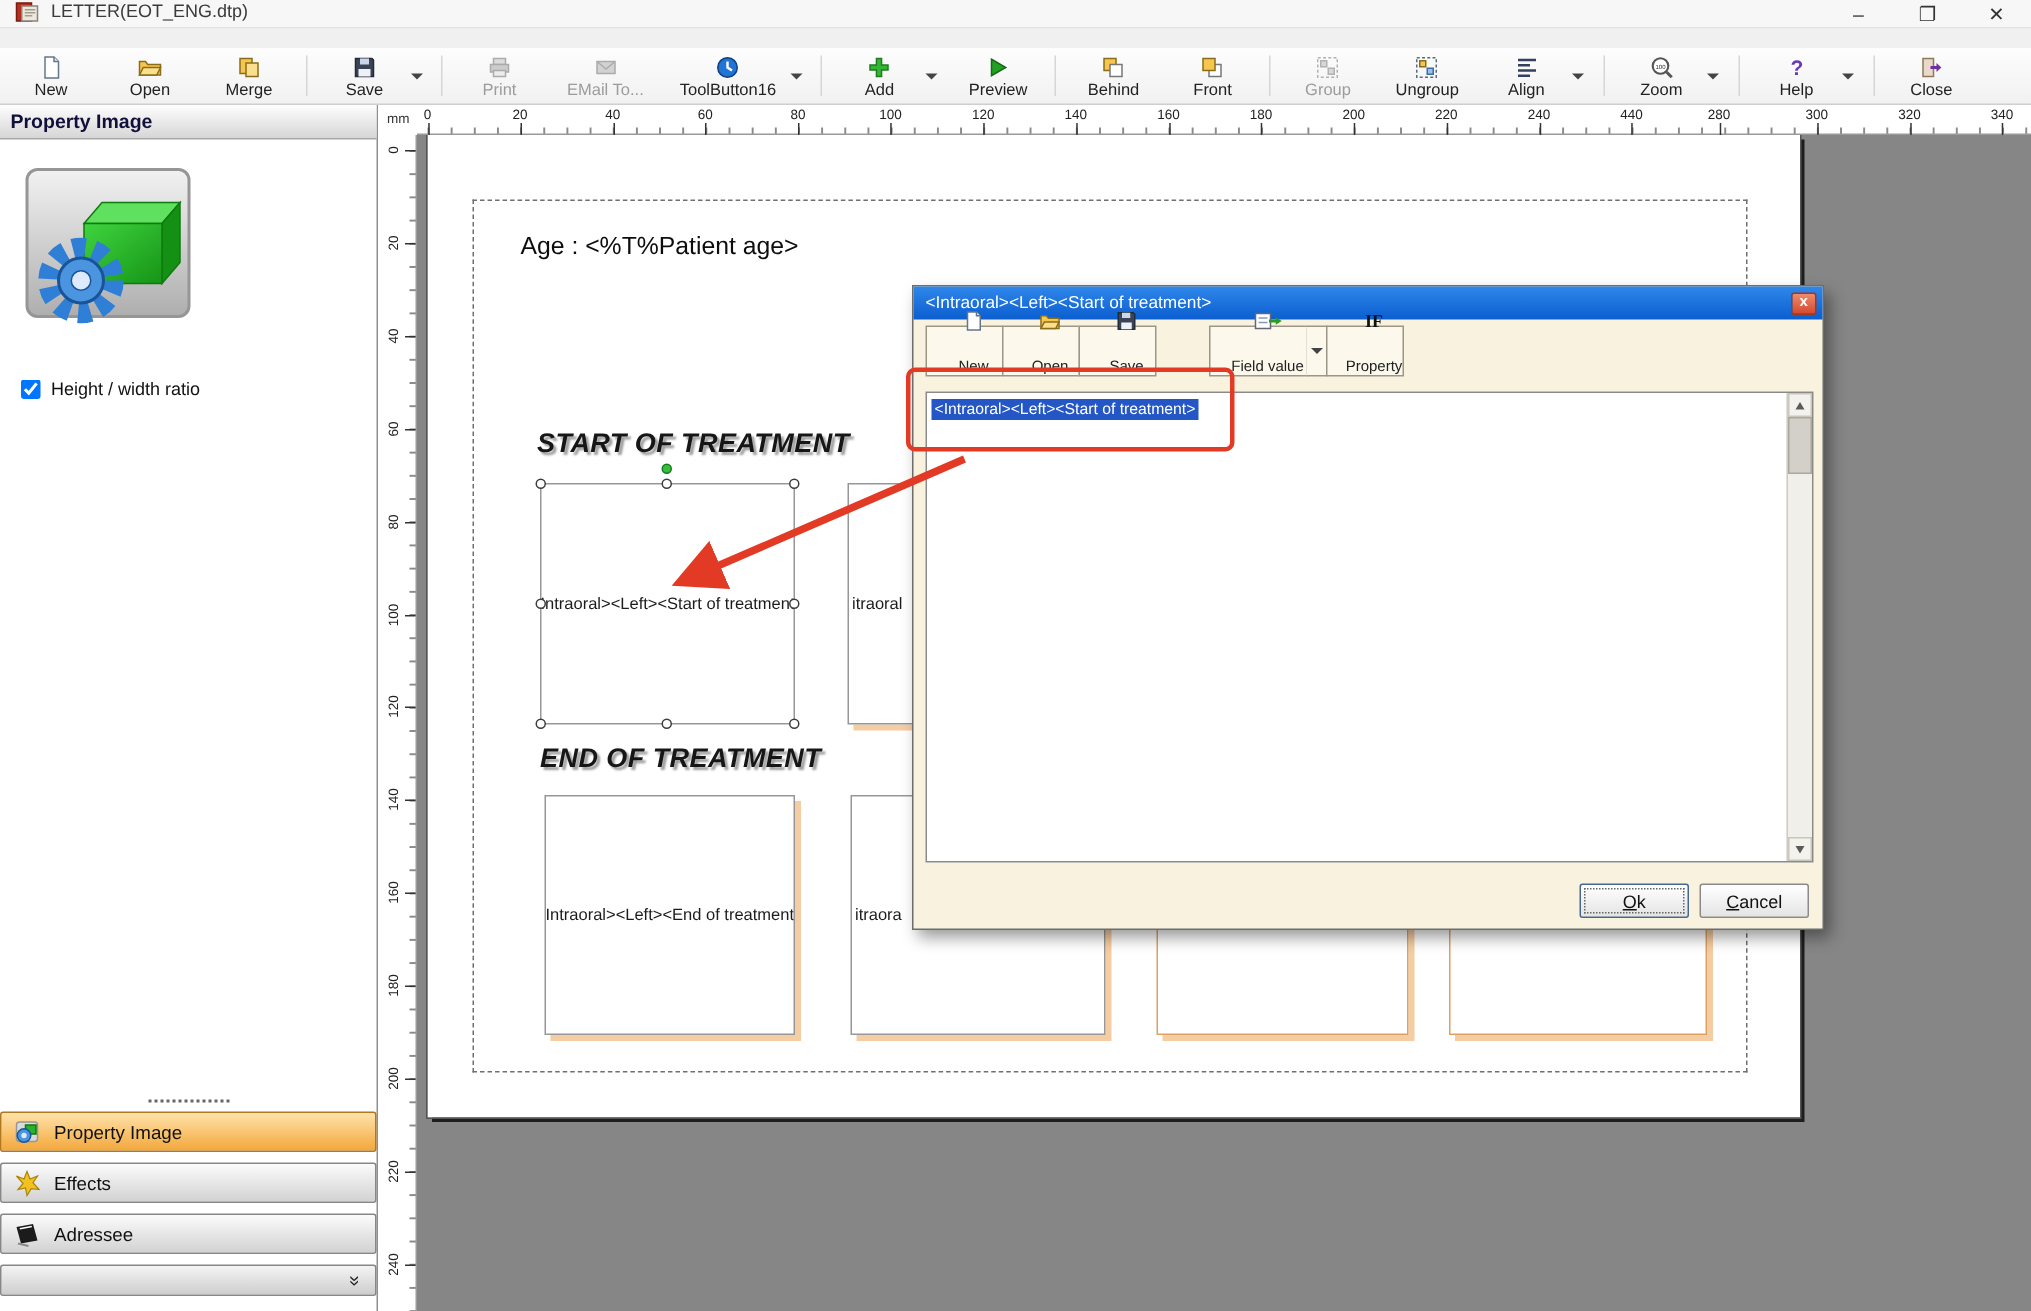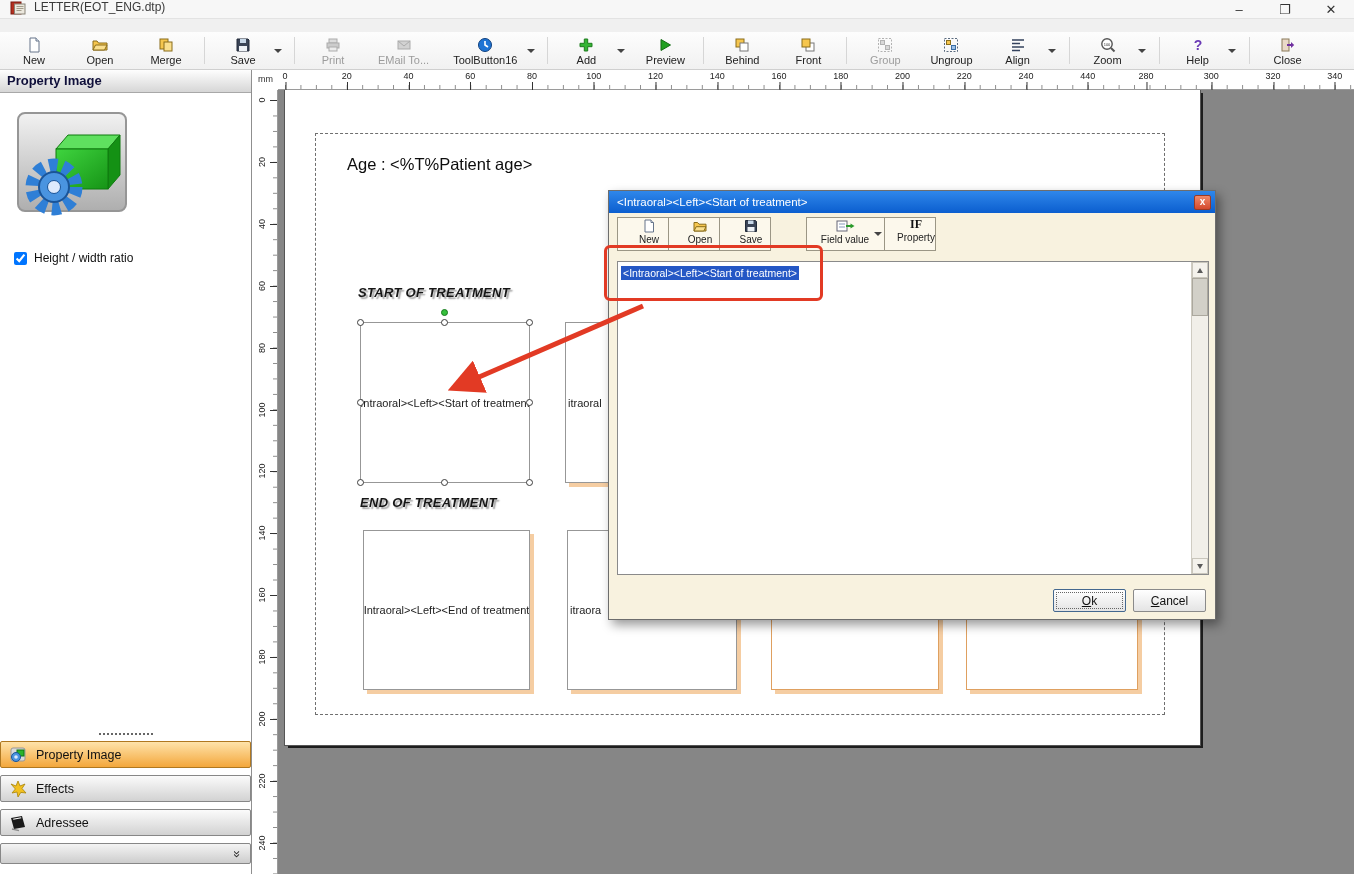--- a/index.html
+++ b/index.html
@@ -73,21 +73,21 @@
     font-size:9px; color:#222; transform:rotate(-90deg); }
   .v-major { position:absolute; right:0; width:7px; height:1px; background:#333; }
   .canvas { position:absolute; top:20px; left:26px; right:0; bottom:0; background:#868686; overflow:hidden; }
 
   
   .page { position:absolute; left:7px; top:0; width:915px; height:655px; background:#fff;
     outline:1px solid #555; box-shadow:3px 3px 0 #1d1d1d; }
   .page-margin { position:absolute; left:30px; top:43px; width:850px; height:582px;
     border:1px dashed #6f6f6f; }
   .patient-lines { position:absolute; left:62px; top:64px; font-size:16.5px; color:#0d0d0d; line-height:21px; }
-  .treat-heading { position:absolute; font-style:italic; font-weight:bold; font-size:13px;
+  .treat-heading { position:absolute; font-style:italic; font-weight:bold; font-size:18px;
     color:#161616; letter-spacing:.3px; text-shadow:2px 2px 1.5px #9d9d9d; white-space:nowrap; }
   .heading-start { left:73px; top:195px; }
   .heading-end { left:75px; top:405px; }
 
   .tbox { position:absolute; border:1px solid #979797; background:#fff; }
   .tbox-clip { position:absolute; inset:0; display:flex; align-items:center; justify-content:center;
     overflow:hidden; white-space:nowrap; font-size:11px; color:#1c1c1c; }
   .tbox-clip.left { justify-content:flex-start; padding-left:2px; }
   .tbox.orange-shadow { box-shadow:4px 4px 0 rgba(236,156,70,.5); }
   .tbox.tan-border { border-color:#dfa060; }
@@ -103,21 +103,21 @@
   .dialog { position:absolute; left:608px; top:190px; width:608px; height:430px;
     background:#f8f2df; border:1px solid #6d6d6d; box-shadow:4px 5px 10px rgba(0,0,0,.4); z-index:30; }
   .dlg-titlebar { position:absolute; left:0; top:0; right:0; height:22px;
     background:linear-gradient(#2f87ea,#0b5ecf); display:flex; align-items:center; padding:0 4px 0 8px; }
   .dlg-title { color:#fff; font-size:11.5px; }
   .dlg-close { margin-left:auto; width:17px; height:15px; background:linear-gradient(#ef8a6b,#d44a2e);
     border:1px solid #9c3a24; border-radius:2px; color:#fff; font-size:10px; font-weight:bold;
     display:flex; align-items:center; justify-content:center; line-height:1; }
   .dlg-toolbar { position:absolute; left:8px; top:26px; right:8px; height:34px; display:flex; align-items:stretch; }
   .dlg-tb-btn { width:52px; border:1px solid #9b9685; background:#fcf8ec; margin-right:-1px;
-    display:flex; flex-direction:column; align-items:center; justify-content:flex-start; gap:1px;padding-left:12px; }
+    display:flex; flex-direction:column; align-items:center; justify-content:flex-end; gap:18px;padding-left:12px; }
   .dlg-tb-label { font-size:10px; color:#222; }
   .dlg-icon { height:15px; display:flex; align-items:center; }
   .dlg-sep { width:8px; }
   .dlg-tb-group { display:flex; align-items:stretch; }
   .dlg-tb-btn.wide { width:66px;margin-left:28px; }
   .dlg-tb-dd { width:14px; border:1px solid #9b9685; border-left:none; background:#fcf8ec;
     display:flex; align-items:center; justify-content:center; margin-right:-1px; }
   .dlg-if { font-family:"Liberation Serif", serif; font-weight:bold; font-size:12px; color:#111; line-height:13px; }
   .dlg-textarea { position:absolute; left:8px; top:70px; width:592px; height:314px;
     background:#fff; border:1px solid #8a8a8a; }

